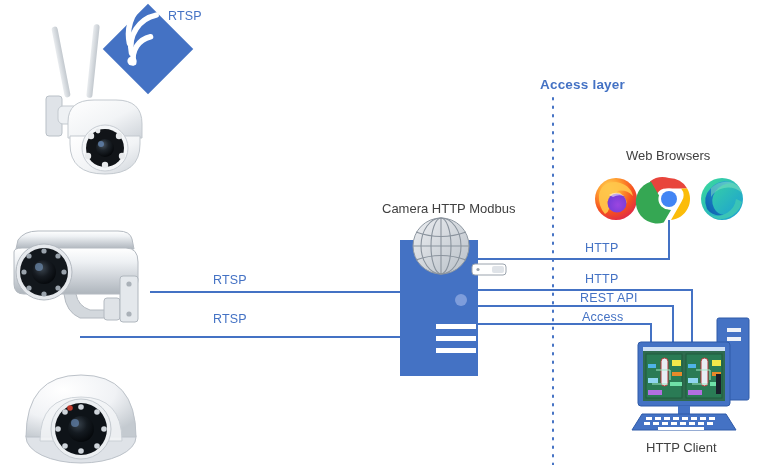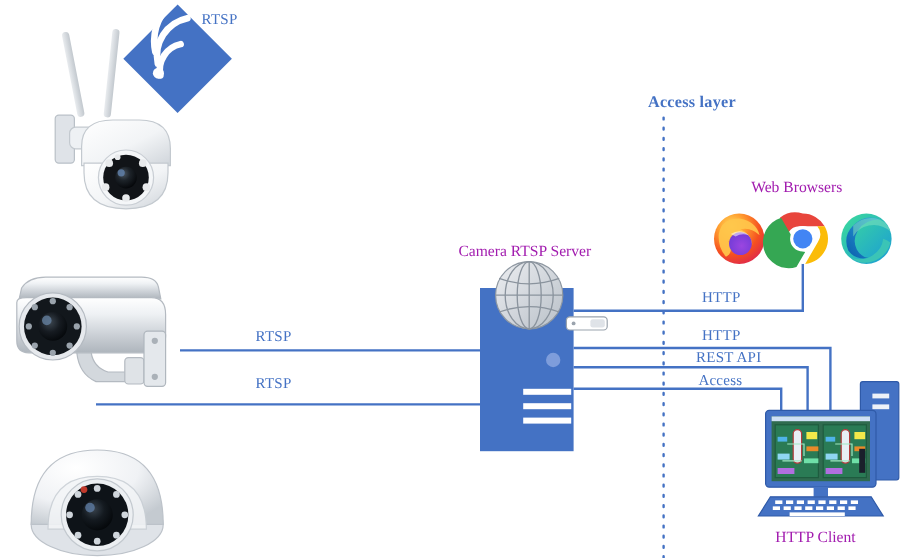--- a/index.html
+++ b/index.html
@@ -1,21 +1,21 @@
 <!DOCTYPE html>
 <html><head>
 <meta charset="utf-8">
 <style>
   html,body{margin:0;padding:0;background:#ffffff;}
   body{width:761px;height:465px;position:relative;overflow:hidden;
        font-family:"Liberation Sans",sans-serif;}
-  .stage{position:absolute;left:0;top:0;width:761px;height:465px;font-family:Liberation Serif, serif;}
+  .stage{position:absolute;left:0;top:0;width:761px;height:465px;}
   .lbl{position:absolute;white-space:nowrap;}
   .proto{color:#4472c4;font-size:12.5px;letter-spacing:.2px;}
-  .black{color:#a21caf;font-size:13px;}
+  .black{color:#404040;font-size:13px;}
   .layer{color:#4472c4;font-size:13.5px;font-weight:bold;letter-spacing:.2px;}
   svg{position:absolute;left:0;top:0;overflow:visible;}
   .wire{stroke:#4472c4;stroke-width:2;fill:none;}
   .dotted{stroke:#4472c4;stroke-width:2;stroke-dasharray:1.5 7;stroke-linecap:round;fill:none;}
 </style>
 </head>
 <body>
 
 <div class="stage">
 
@@ -156,21 +156,21 @@
       <circle cx="86" cy="84" r="2.8"></circle>
         <circle cx="79" cy="101" r="2.8"></circle>
       <circle cx="63" cy="106" r="2.8"></circle>
         <circle cx="47" cy="101" r="2.8"></circle>
       <circle cx="40" cy="84" r="2.8"></circle>
         <circle cx="47" cy="67" r="2.8"></circle>
     </g>
     <circle cx="52" cy="63" r="2.8" fill="#c0392b"></circle>
   </svg>
 
-  <div class="lbl black" style="left:382px;top:201px;">Camera RTSP Server</div>
+  <div class="lbl black" style="left:382px;top:201px;">Camera HTTP Modbus</div>
 
   <svg width="120" height="180" style="left:400px;top:216px;">
     <defs>
       <linearGradient id="globeG" x1="0" y1="0" x2="1" y2="1">
         <stop offset="0%" stop-color="#eceef1"></stop>
         <stop offset="100%" stop-color="#b9c0c8"></stop>
       </linearGradient>
     </defs>
 
     <rect x="0" y="24" width="78" height="136" fill="#4472c4"></rect>

